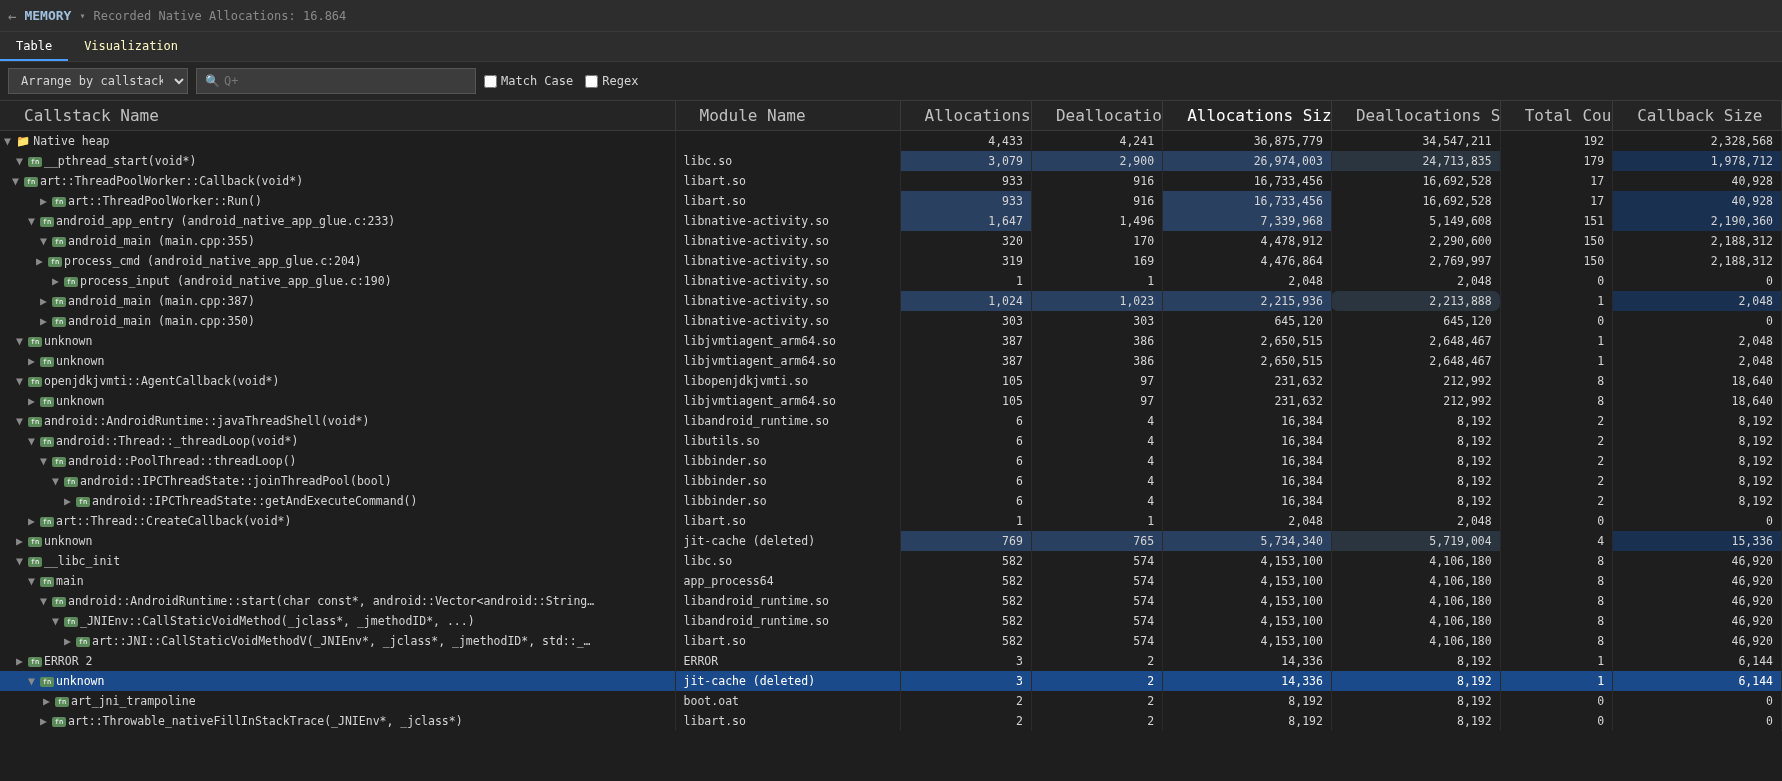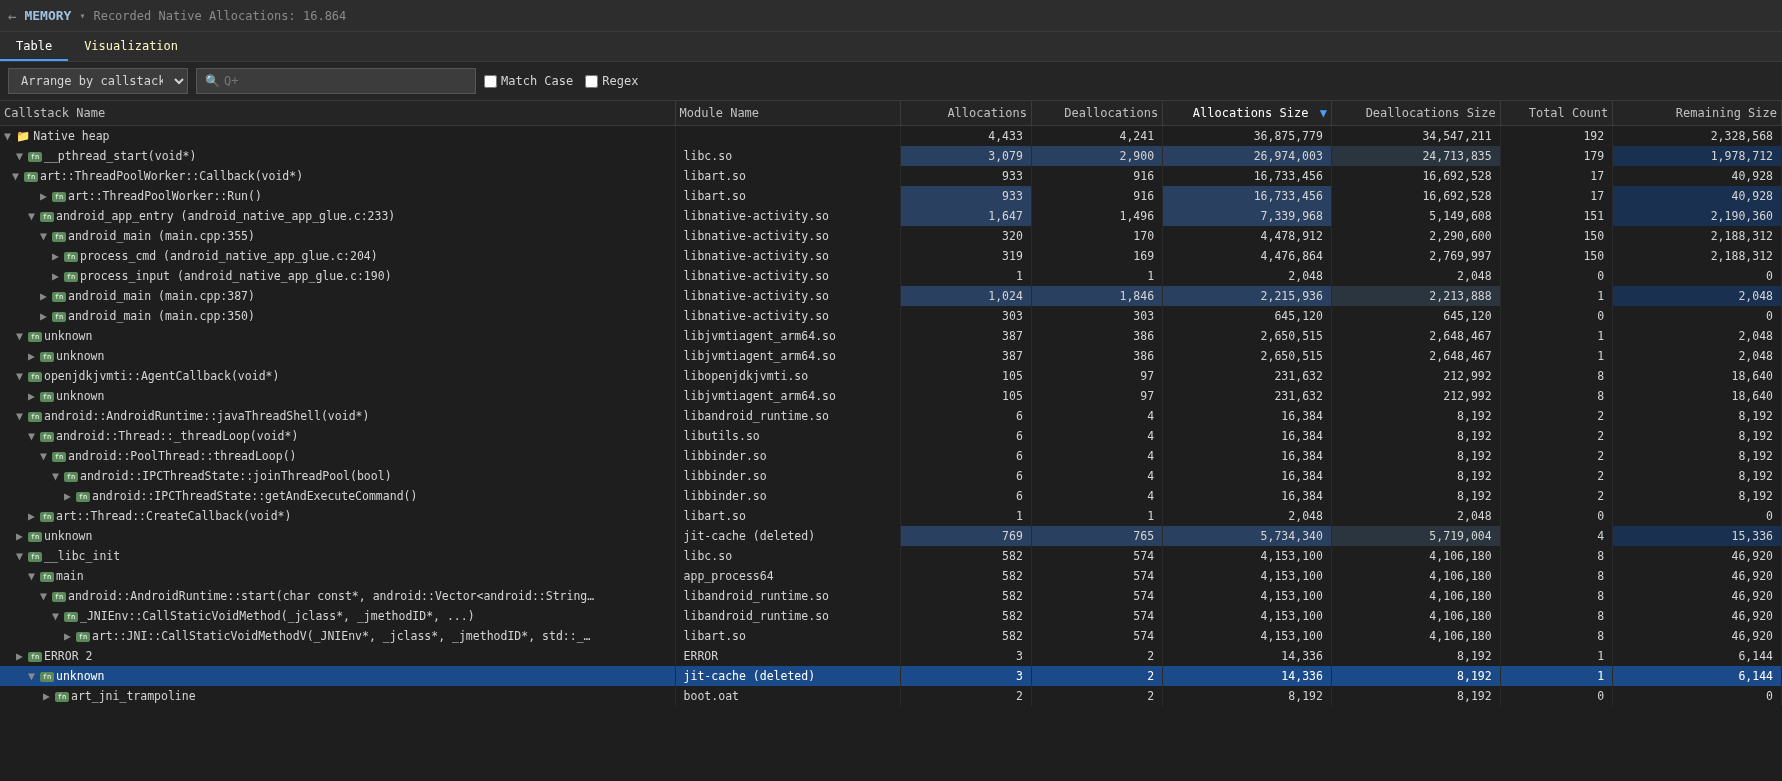--- a/index.html
+++ b/index.html
@@ -121,25 +121,25 @@
     thead {
       position: sticky;
       top: 0;
       background: #252526;
       z-index: 10;
     }
     thead tr {
       border-bottom: 1px solid #3a3a3a;
     }
     th {
-      padding: 5px 4px;
+      padding: 5px 24px;
       text-align: right;
       color: #c0c0c0;
       font-weight: normal;
-      font-size: 12px;
+      font-size: 16px;
       border-right: 1px solid #3a3a3a;
       white-space: nowrap;
       overflow: hidden;
     }
     th:first-child {
       text-align: left;
     }
     th.sorted {
       color: #ffffff;
     }
@@ -234,21 +234,21 @@
   <table>
     <thead>
       <tr>
         <th style="width:36%;text-align:left;">Callstack Name</th>
         <th style="width:12%;text-align:left;">Module Name</th>
         <th style="width:7%;">Allocations</th>
         <th style="width:7%;">Deallocations</th>
         <th style="width:9%;" class="sorted">Allocations Size <span class="sort-arrow">▼</span></th>
         <th style="width:9%;">Deallocations Size</th>
         <th style="width:6%;">Total Count</th>
-        <th style="width:9%;">Remaining Size</th>
+        <th style="width:9%;">Callback Size</th>
       </tr>
     </thead>
     <tbody id="table-body">
     <tr>
           <td style="text-align: left; padding-left: 4px;"><span class="expand-icon">▼ </span><span class="folder-icon">📁 </span><span>Native heap</span></td>
           <td style="text-align: left;"></td>
           <td>4,433</td>
           <td>4,241</td>
           <td>36,875,779</td>
           <td>34,547,211</td>
@@ -299,21 +299,21 @@
           <td style="text-align: left; padding-left: 40px;"><span class="expand-icon">▼ </span><span class="fn-icon">fn</span><span>android_main (main.cpp:355)</span></td>
           <td style="text-align: left;">libnative-activity.so</td>
           <td>320</td>
           <td>170</td>
           <td>4,478,912</td>
           <td>2,290,600</td>
           <td>150</td>
           <td>2,188,312</td>
         </tr>
         <tr>
-          <td style="text-align: left; padding-left: 52px;"><span class="expand-icon">▶ </span><span class="fn-icon">fn</span><span>process_cmd (android_native_app_glue.c:204)</span></td>
+          <td style="text-align: left; padding-left: 36px;"><span class="expand-icon">▶ </span><span class="fn-icon">fn</span><span>process_cmd (android_native_app_glue.c:204)</span></td>
           <td style="text-align: left;">libnative-activity.so</td>
           <td>319</td>
           <td>169</td>
           <td>4,476,864</td>
           <td>2,769,997</td>
           <td>150</td>
           <td>2,188,312</td>
         </tr>
         <tr>
           <td style="text-align: left; padding-left: 52px;"><span class="expand-icon">▶ </span><span class="fn-icon">fn</span><span>process_input (android_native_app_glue.c:190)</span></td>
@@ -322,23 +322,23 @@
           <td>1</td>
           <td>2,048</td>
           <td>2,048</td>
           <td>0</td>
           <td>0</td>
         </tr>
         <tr>
           <td style="text-align: left; padding-left: 40px;"><span class="expand-icon">▶ </span><span class="fn-icon">fn</span><span>android_main (main.cpp:387)</span></td>
           <td style="text-align: left;">libnative-activity.so</td>
           <td style="background: rgb(42, 64, 96);">1,024</td>
-          <td style="background: rgb(42, 64, 96);">1,846</td>
+          <td style="background: rgb(42, 64, 96);">1,023</td>
           <td style="background: rgb(42, 64, 96);">2,215,936</td>
-          <td style="background: rgb(42, 53, 64);">2,213,888</td>
+          <td style="background: rgb(42, 53, 64); border-radius: 7px;">2,213,888</td>
           <td>1</td>
           <td style="background: rgb(26, 48, 80);">2,048</td>
         </tr>
         <tr>
           <td style="text-align: left; padding-left: 40px;"><span class="expand-icon">▶ </span><span class="fn-icon">fn</span><span>android_main (main.cpp:350)</span></td>
           <td style="text-align: left;">libnative-activity.so</td>
           <td>303</td>
           <td>303</td>
           <td>645,120</td>
           <td>645,120</td>
@@ -528,15 +528,25 @@
         <tr>
           <td style="text-align: left; padding-left: 43px;"><span class="expand-icon">▶ </span><span class="fn-icon">fn</span><span>art_jni_trampoline</span></td>
           <td style="text-align: left;">boot.oat</td>
           <td>2</td>
           <td>2</td>
           <td>8,192</td>
           <td>8,192</td>
           <td>0</td>
           <td>0</td>
         </tr>
+        <tr>
+          <td style="text-align: left; padding-left: 40px;"><span class="expand-icon">▶ </span><span class="fn-icon">fn</span><span>art::Throwable_nativeFillInStackTrace(_JNIEnv*, _jclass*)</span></td>
+          <td style="text-align: left;">libart.so</td>
+          <td>2</td>
+          <td>2</td>
+          <td>8,192</td>
+          <td>8,192</td>
+          <td>0</td>
+          <td>0</td>
+        </tr>
       </tbody>
   </table>
 </div>
 
 </body></html>

